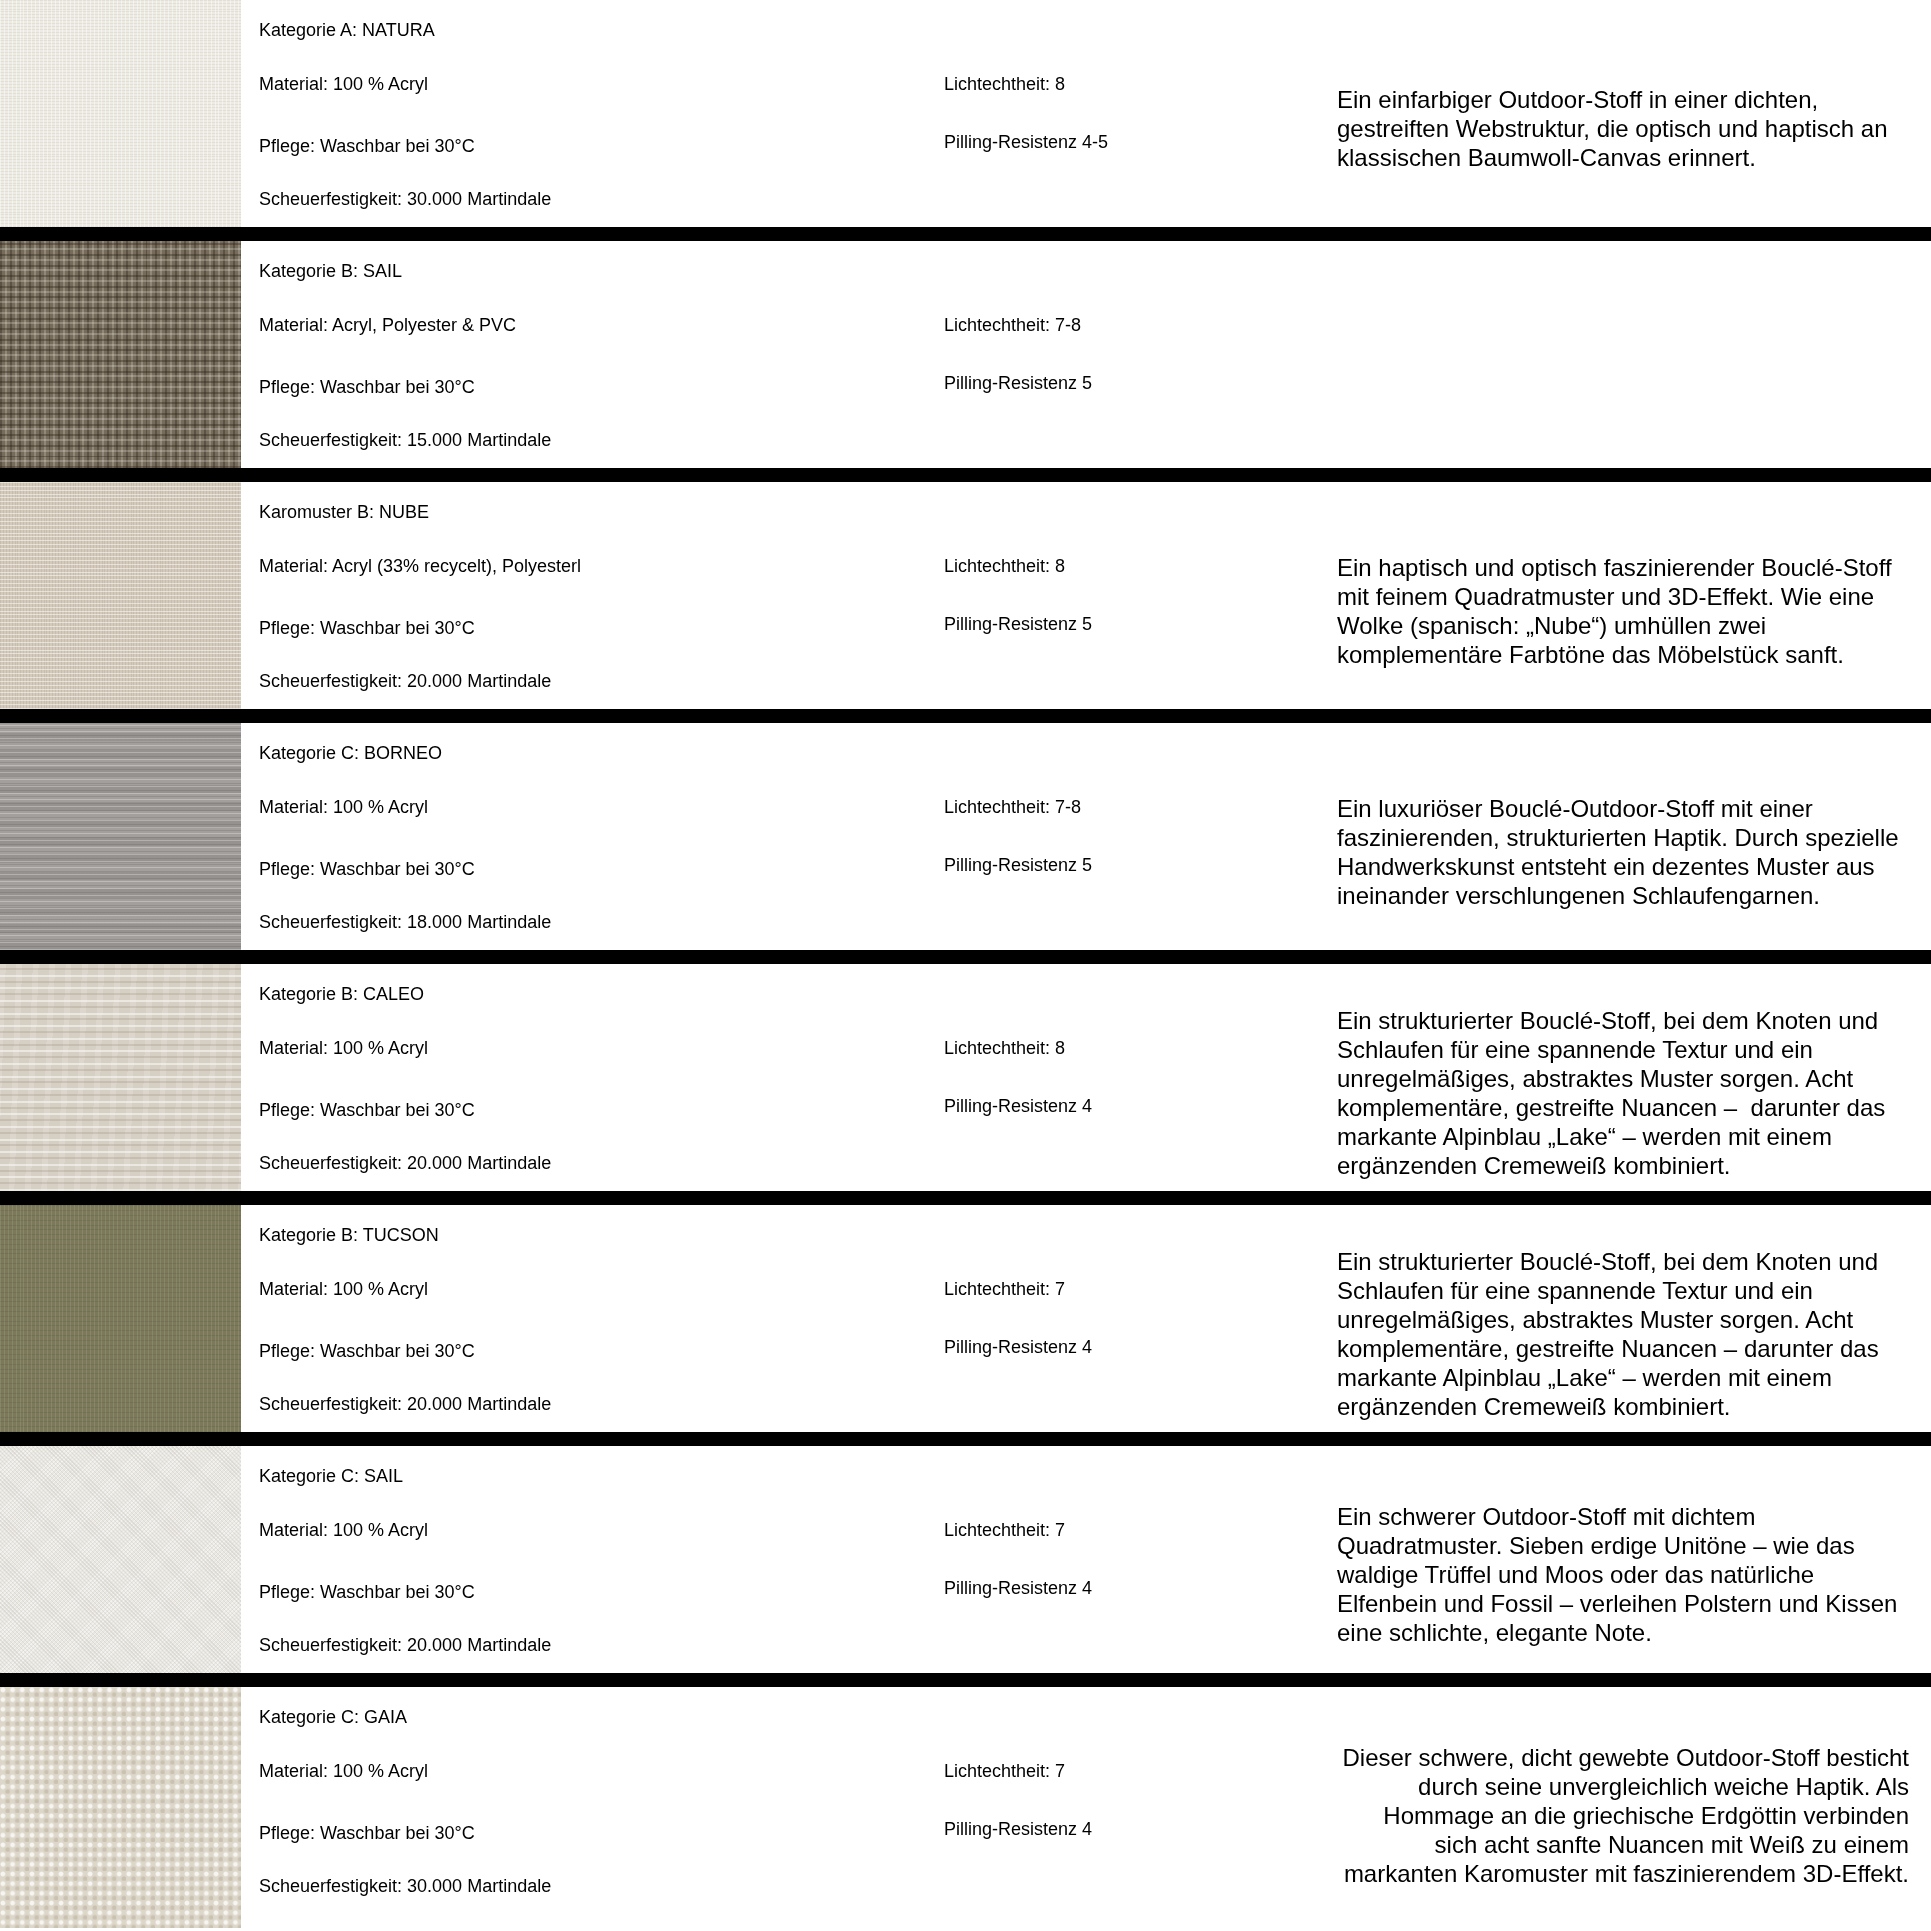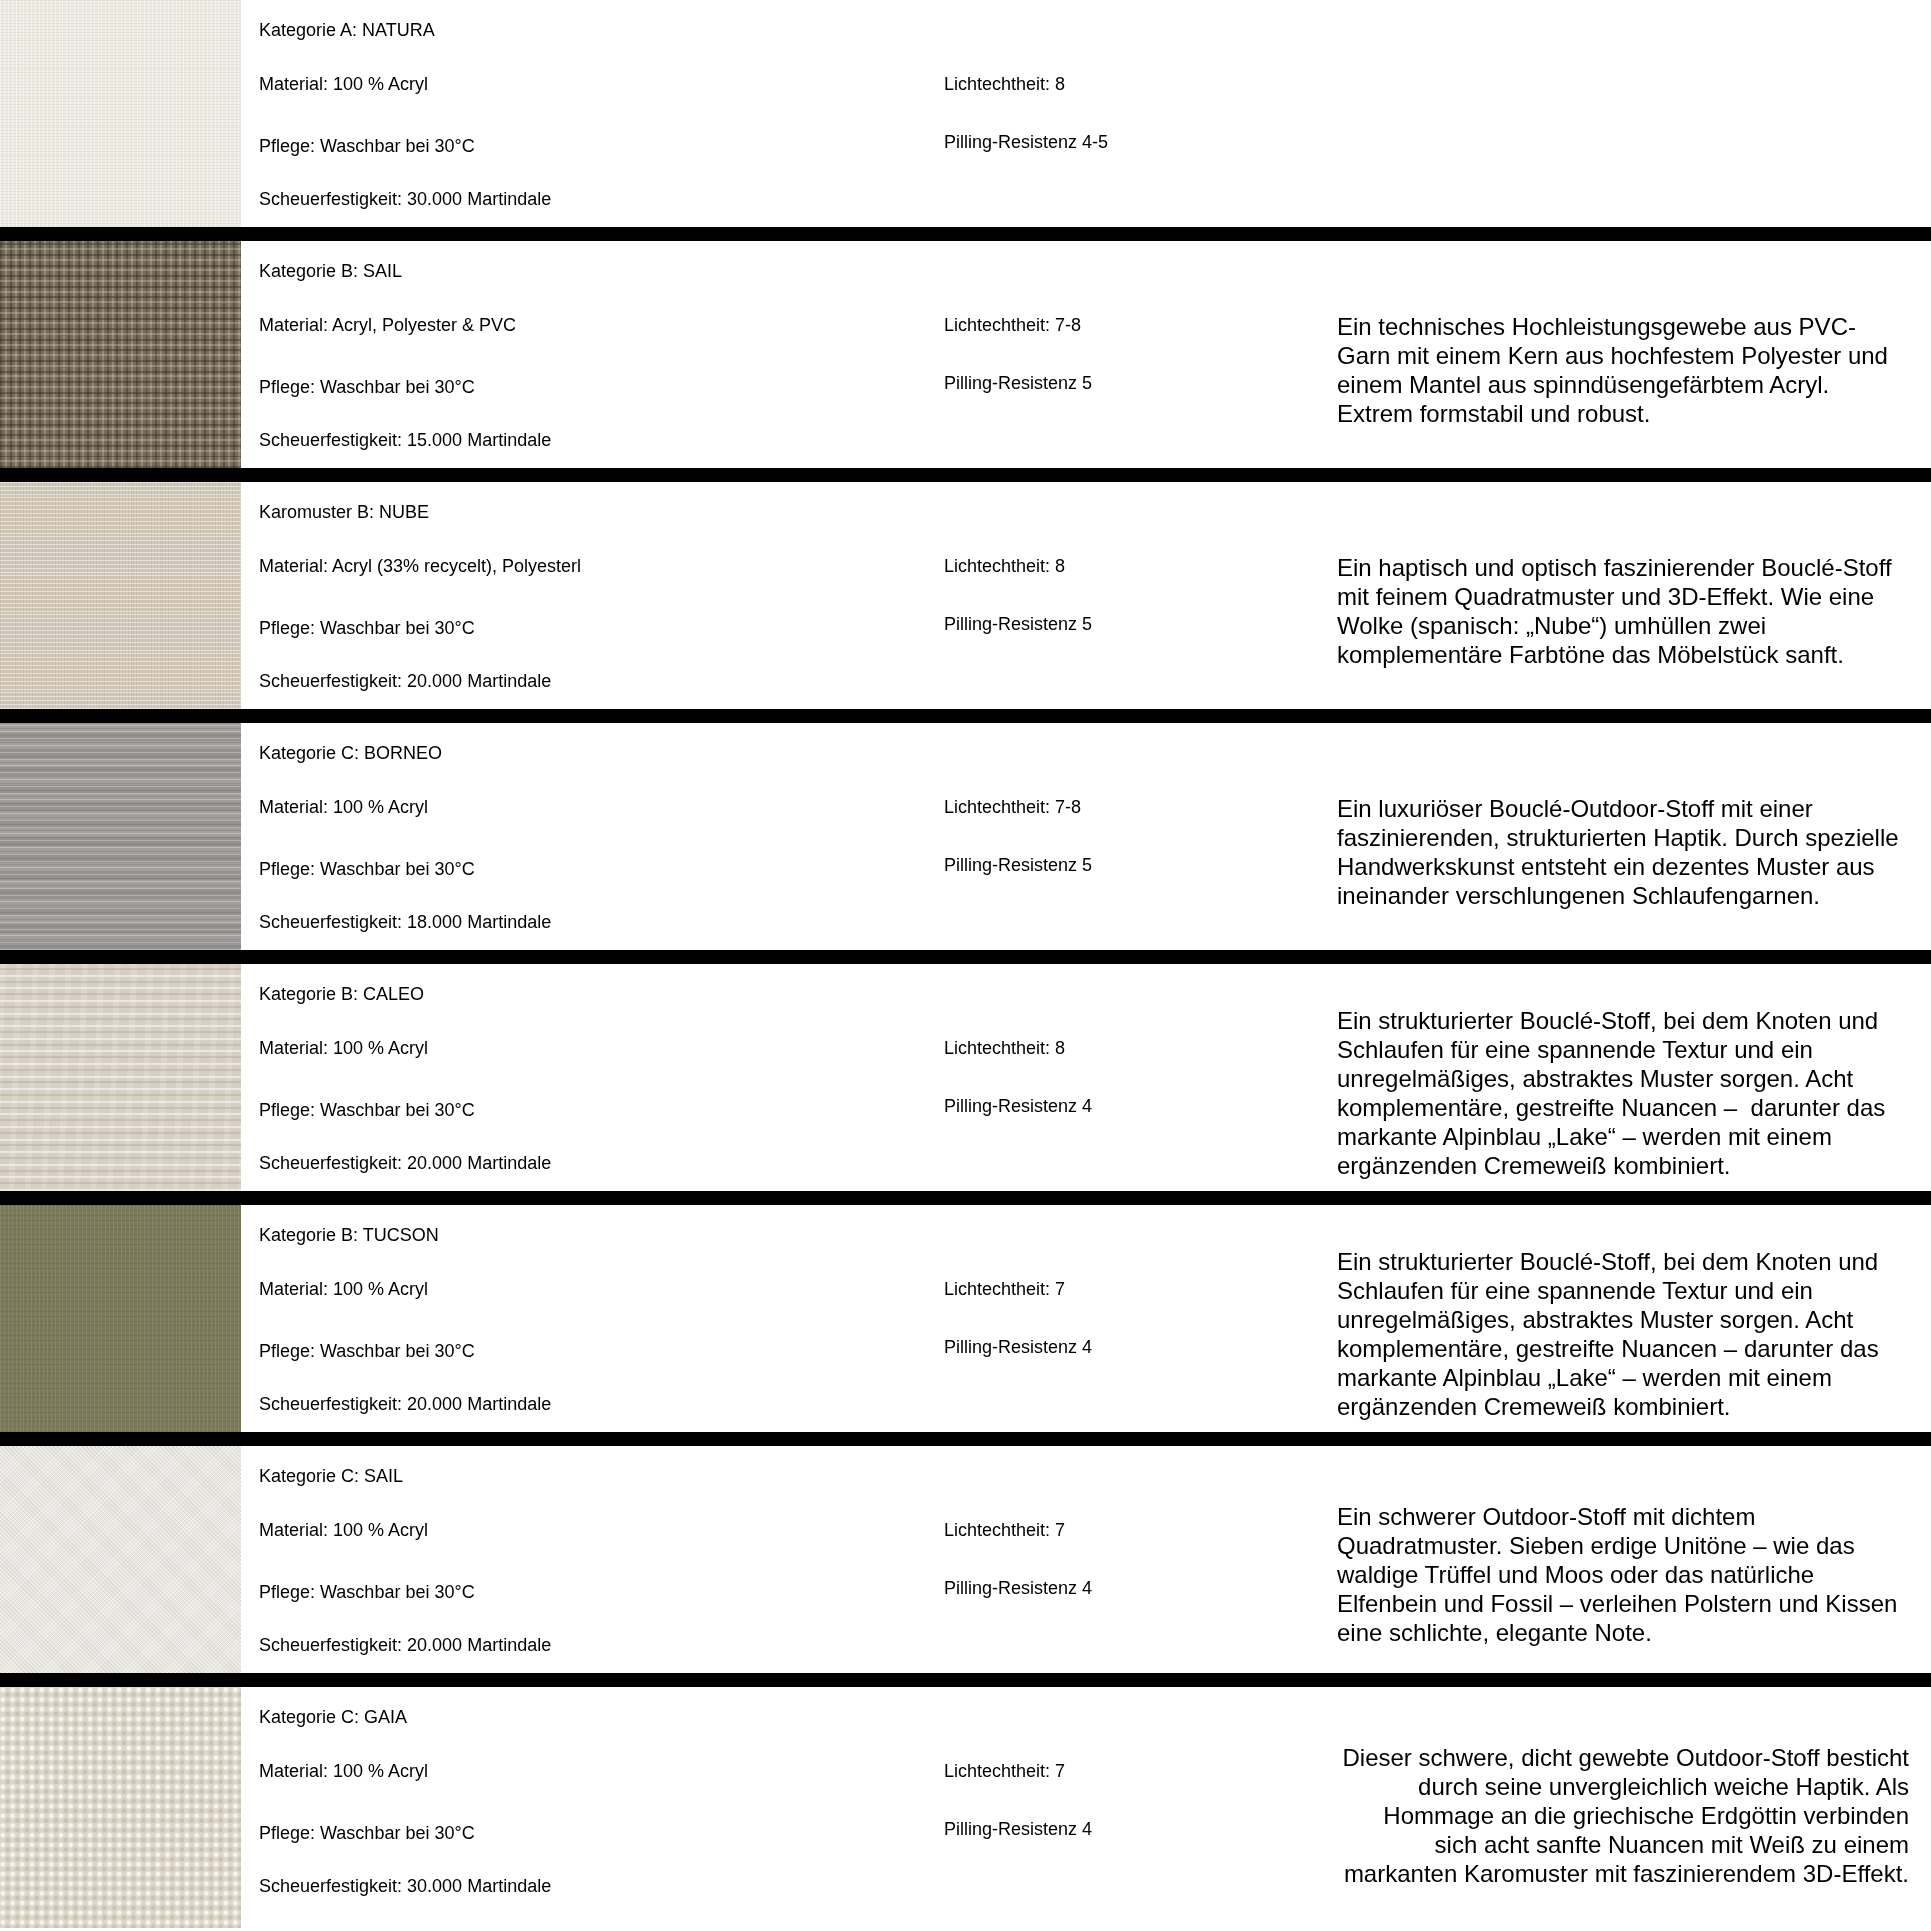--- a/index.html
+++ b/index.html
@@ -98,33 +98,33 @@
 
 <div class="table">
   <div class="row">
     <div class="swatch swatch-natura" style="background-color: rgb(237, 235, 227);"></div>
     <div class="cell cat">Kategorie A: NATURA</div>
     <div class="cell material">Material: 100 % Acryl</div>
     <div class="cell care">Pflege: Waschbar bei 30°C</div>
     <div class="cell abrasion">Scheuerfestigkeit: 30.000 Martindale</div>
     <div class="cell light">Lichtechtheit: 8</div>
     <div class="cell pilling">Pilling-Resistenz 4-5</div>
+    <div class="desc-wrap">
+      <p class="desc">Ein einfarbiger Outdoor-Stoff in einer dichten, gestreiften Webstruktur, die optisch und haptisch an klassischen Baumwoll-Canvas erinnert.</p>
+    </div>
   </div>
 
   <div class="row">
     <div class="swatch swatch-sail" style="background-color: rgb(118, 108, 92);"></div>
     <div class="cell cat">Kategorie B: SAIL</div>
     <div class="cell material">Material: Acryl, Polyester &amp; PVC</div>
     <div class="cell care">Pflege: Waschbar bei 30°C</div>
     <div class="cell abrasion">Scheuerfestigkeit: 15.000 Martindale</div>
     <div class="cell light">Lichtechtheit: 7-8</div>
     <div class="cell pilling">Pilling-Resistenz 5</div>
-    <div class="desc-wrap">
-      <p class="desc">Ein technisches Hochleistungsgewebe aus PVC-Garn mit einem Kern aus hochfestem Polyester und einem Mantel aus spinndüsengefärbtem Acryl. Extrem formstabil und robust.</p>
-    </div>
   </div>
 
   <div class="row">
     <div class="swatch swatch-nube" style="background-color: rgb(211, 202, 187);"></div>
     <div class="cell cat">Karomuster B: NUBE</div>
     <div class="cell material">Material: Acryl (33% recycelt), Polyesterl</div>
     <div class="cell care">Pflege: Waschbar bei 30°C</div>
     <div class="cell abrasion">Scheuerfestigkeit: 20.000 Martindale</div>
     <div class="cell light">Lichtechtheit: 8</div>
     <div class="cell pilling">Pilling-Resistenz 5</div>

